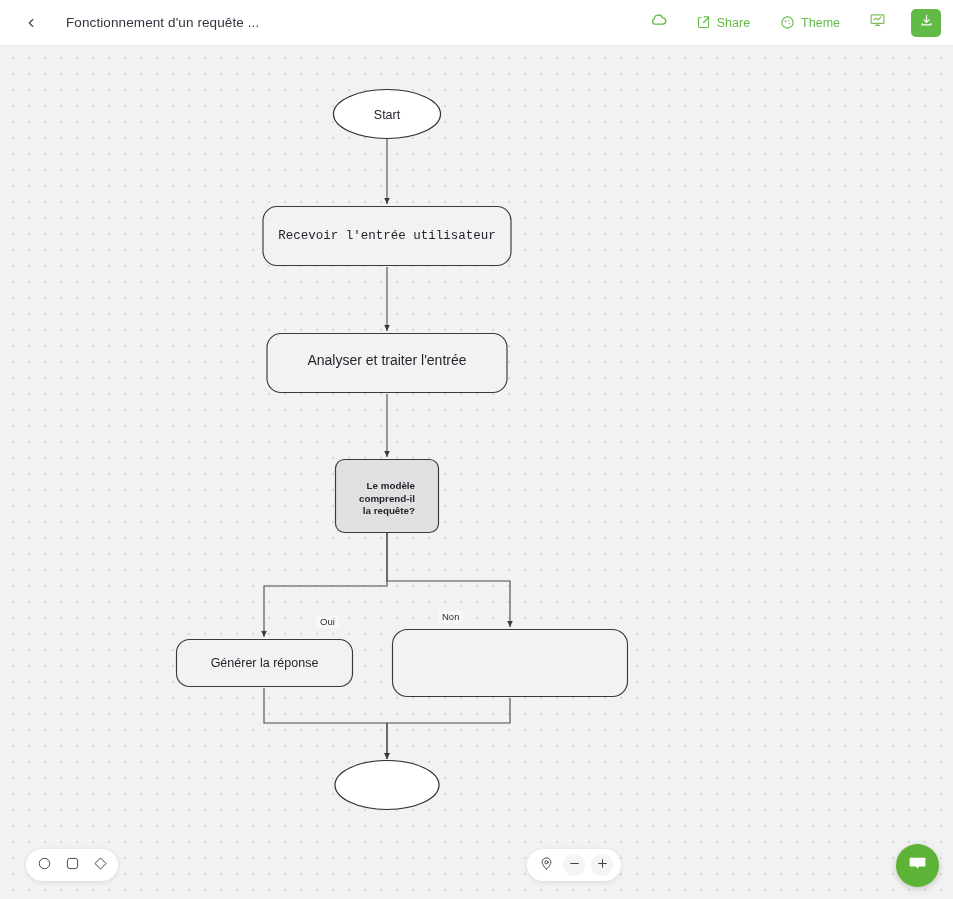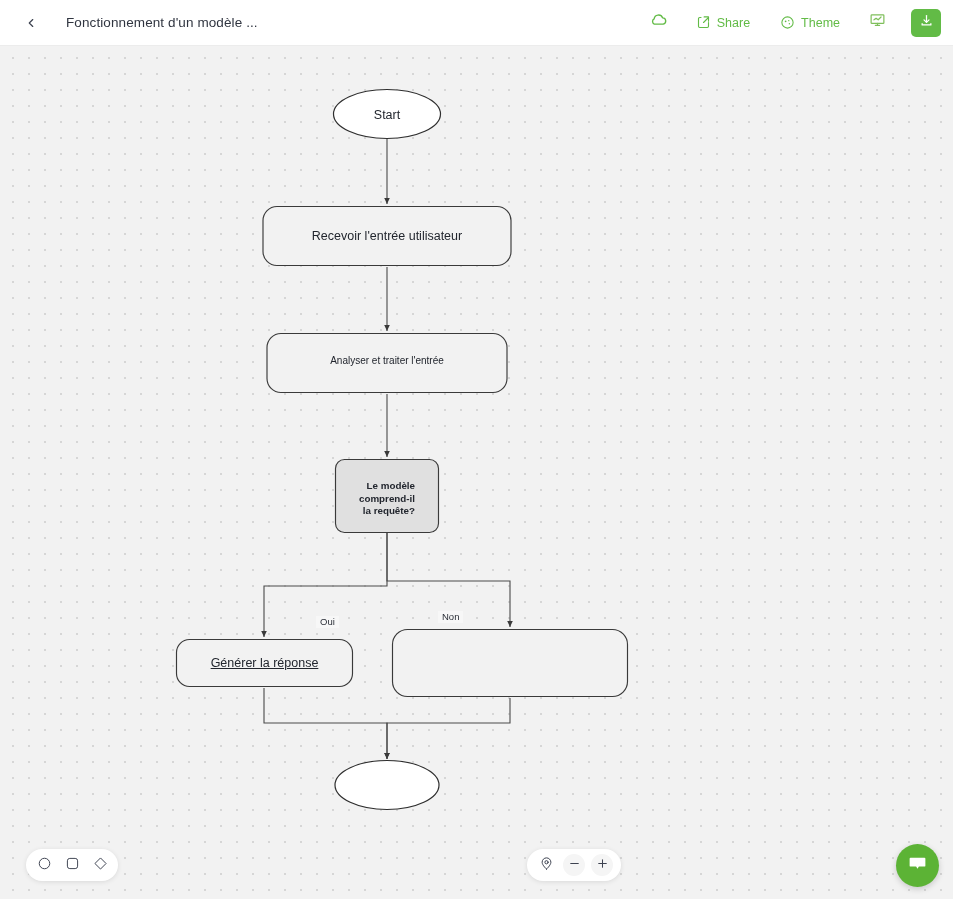--- a/index.html
+++ b/index.html
@@ -202,21 +202,21 @@
   <div id="header">
 
     <div id="back-btn">
       <span>
         <svg width="14" height="14" viewBox="0 0 24 24" fill="none" stroke="#3d4250" stroke-width="2" stroke-linecap="round" stroke-linejoin="round">
           <polyline points="15 18 9 12 15 6"></polyline>
         </svg>
       </span>
     </div>
 
-    <div id="doc-title">Fonctionnement d'un modèle ...</div>
+    <div id="doc-title">Fonctionnement d'un requête ...</div>
 
     <div id="header-right">
 
       <div class="hdr-icon-only">
         <span>
           <svg width="19" height="19" viewBox="0 0 24 24" fill="none" stroke="#62bb46" stroke-width="1.7" stroke-linecap="round" stroke-linejoin="round">
             <path d="M18 16.5a4 4 0 0 0-.9-7.9 5.5 5.5 0 0 0-10.6 1.4A3.6 3.6 0 0 0 6.6 16.5z"></path>
           </svg>
         </span>
       </div>
@@ -304,29 +304,29 @@
 
       <rect x="176.5" y="593.5" width="176" height="47" rx="13" ry="13" fill="#f2f2f2" stroke="#3a3a3a" stroke-width="1.15"></rect>
 
       <rect x="392.5" y="583.5" width="235" height="67" rx="15" ry="15" fill="#f2f2f2" stroke="#3a3a3a" stroke-width="1.15"></rect>
 
       <ellipse cx="387" cy="739" rx="52" ry="24.5" fill="#ffffff" stroke="#2e2e2e" stroke-width="1.2"></ellipse>
     </svg>
 
     <div class="node-label" style="left:333px; top:44px; width:108px; height:49px; font-size:12.5px;">Start</div>
 
-    <div class="node-label" style="left:263px; top:160px; width:248px; height:60px; font-size:12.5px;">Recevoir l'entrée utilisateur</div>
-
-    <div class="node-label" style="left:267px; top:287px; width:240px; height:56px; font-size:10px;">Analyser et traiter l'entrée</div>
+    <div class="node-label" style="left:263px; top:160px; width:248px; height:60px; font-size:12.5px;font-family:Liberation Mono, monospace;">Recevoir l'entrée utilisateur</div>
+
+    <div class="node-label" style="left:267px; top:287px; width:240px; height:56px; font-size:14px;">Analyser et traiter l'entrée</div>
 
     <div class="node-label" style="left:335px; top:413px; width:104px; height:80px; font-size:9.8px; white-space:pre-line;font-weight:bold;">Le modèle
 comprend-il
 la requête?</div>
 
-    <div class="node-label" style="left:176px; top:593px; width:177px; height:48px; font-size:12.5px;text-decoration:underline;">Générer la réponse</div>
+    <div class="node-label" style="left:176px; top:593px; width:177px; height:48px; font-size:12.5px;">Générer la réponse</div>
 
 
 
     <div class="edge-label" style="left:316px; top:534px;">Oui</div>
 
     <div class="edge-label" style="left:438px; top:529px;">Non</div>
 
     <div id="shape-bar">
       <div class="shape-tool">
         <span>

